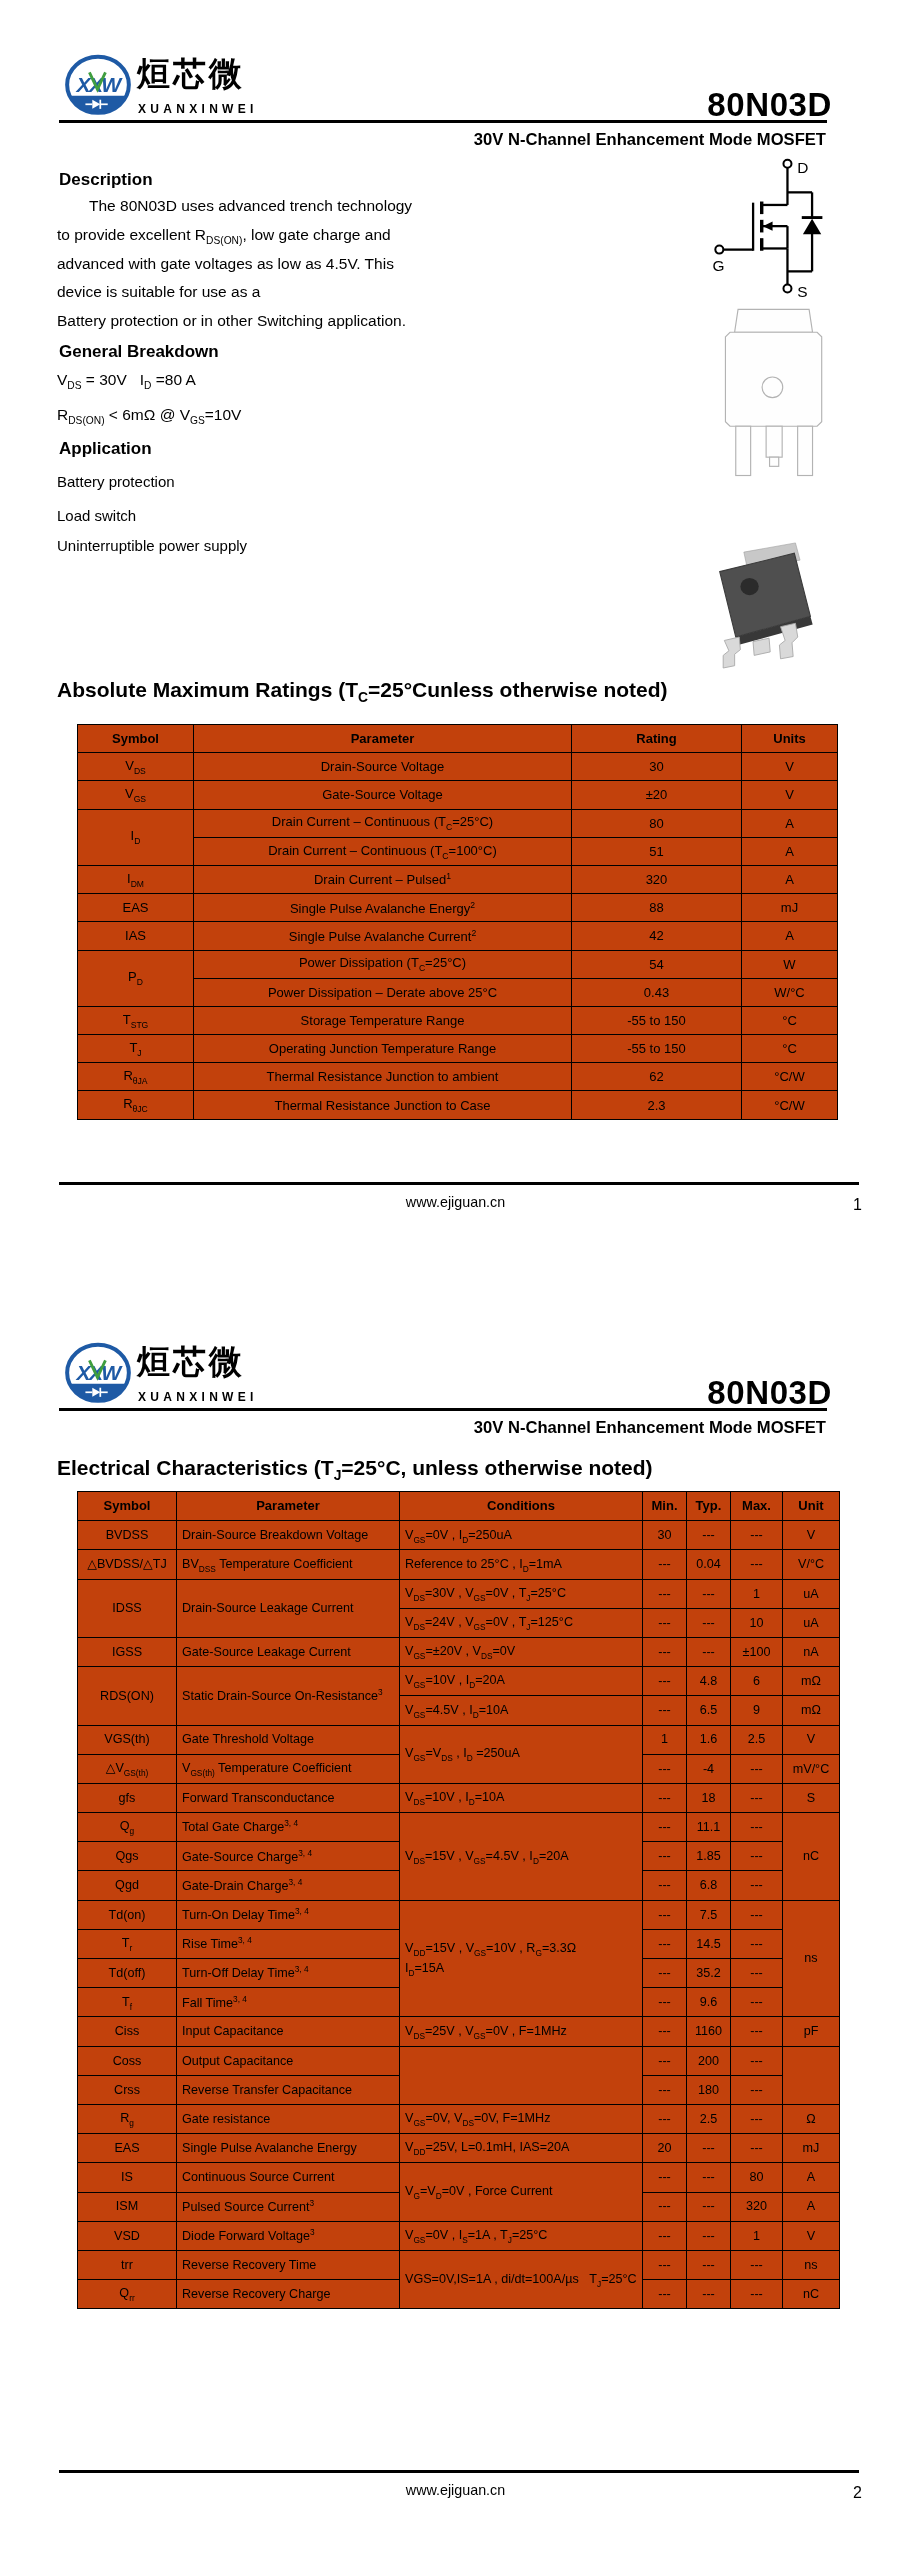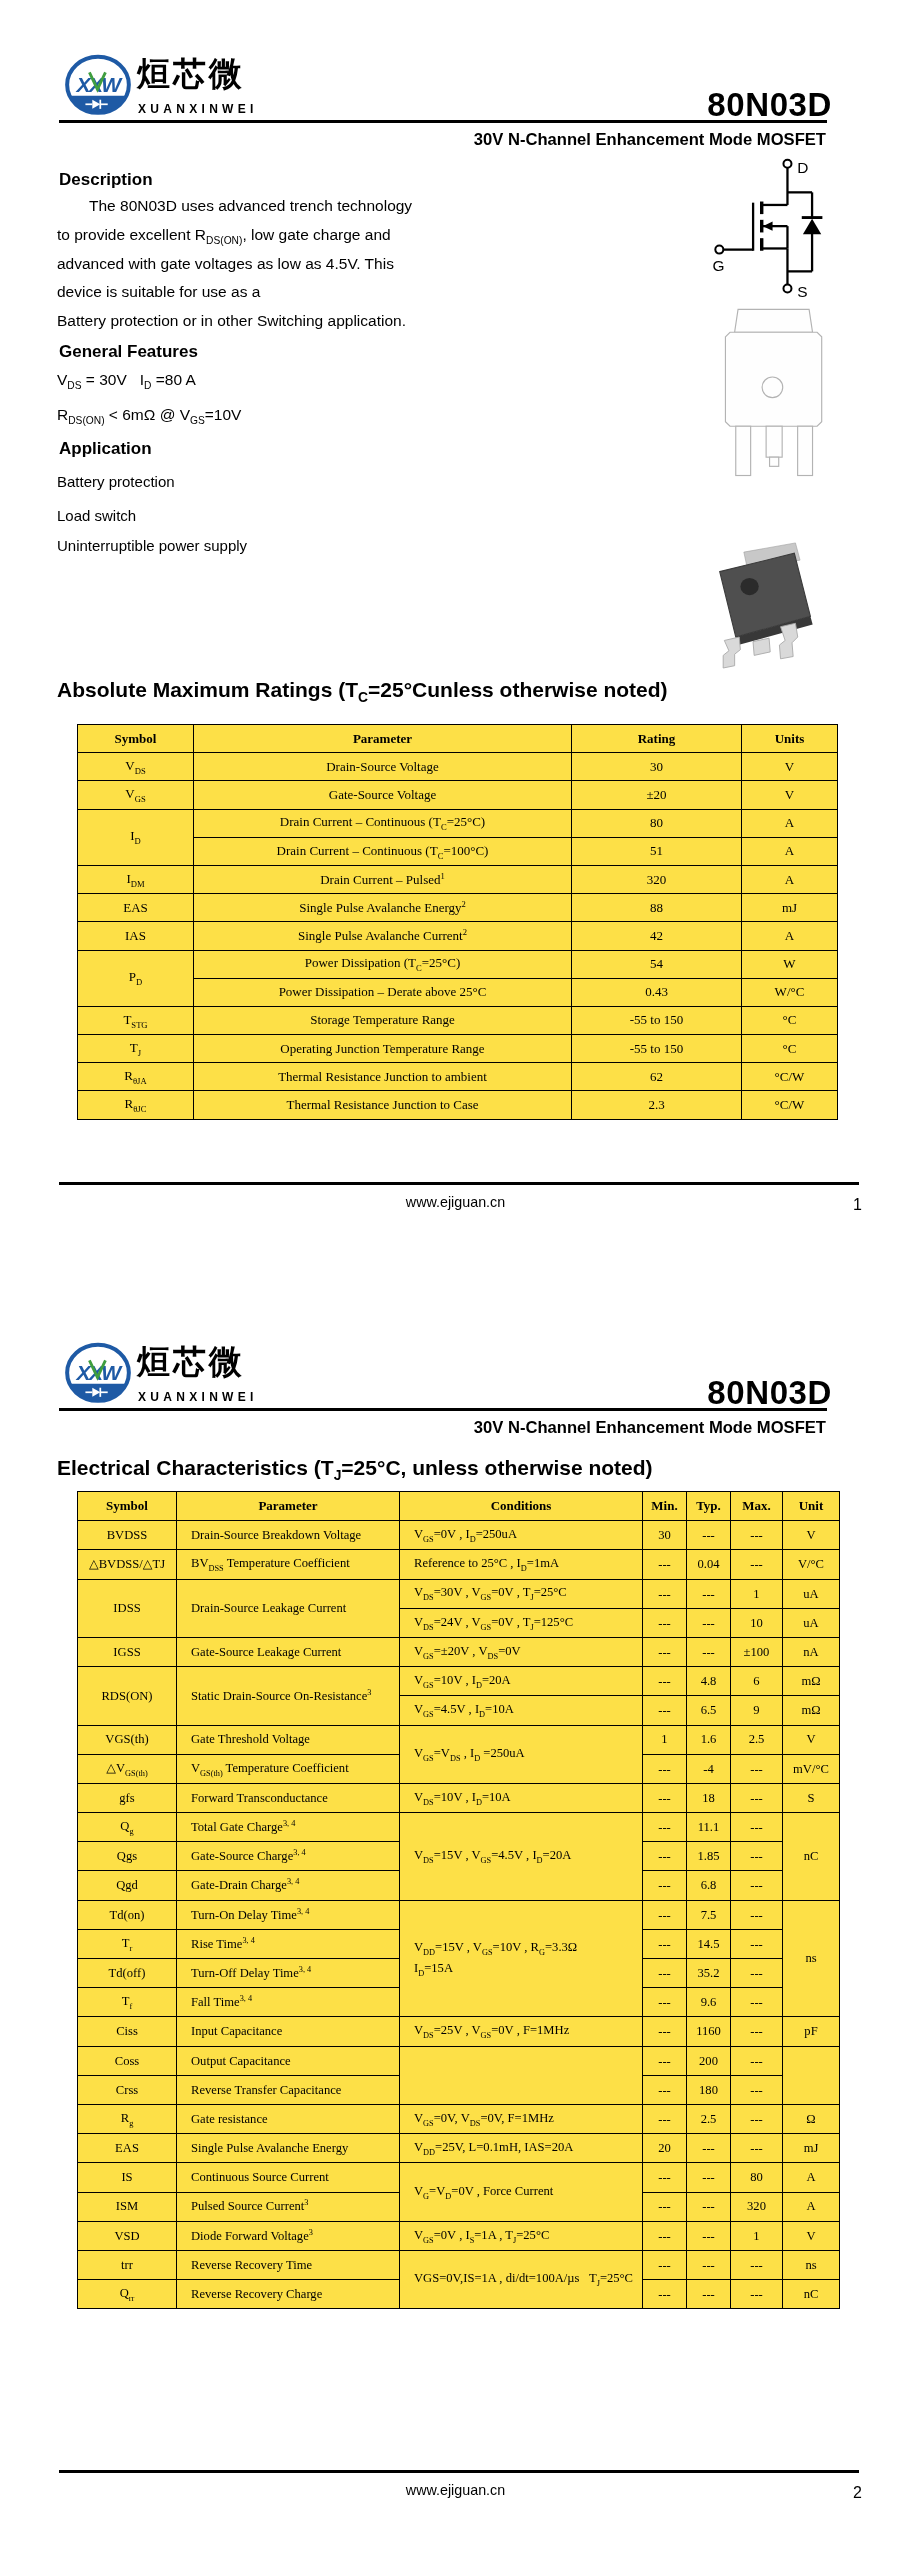--- a/index.html
+++ b/index.html
@@ -9,28 +9,28 @@
   #page1{top:0;} #page2{top:1288px;}
   .abs{position:absolute;}
   .head-rule{position:absolute;left:59px;right:84px;top:120px;height:2.9px;background:#000;}
   .part-title{position:absolute;right:79px;top:86px;font-size:33px;font-weight:bold;letter-spacing:0.6px;}
   .subtitle{position:absolute;right:85px;top:130px;font-size:16.6px;font-weight:bold;}
   .brand-cn{position:absolute;left:137px;top:57px;font-size:33px;font-weight:900;letter-spacing:2.9px;line-height:1;}
   .brand-en{position:absolute;left:138px;top:102px;font-size:12px;font-weight:bold;letter-spacing:4.3px;}
   .sec-title{position:absolute;left:59px;font-size:17px;font-weight:bold;}
   .body-line{position:absolute;left:57px;width:465px;font-size:15.5px;}
   .small-title{position:absolute;left:57px;font-size:21px;font-weight:bold;}
-  table{border-collapse:collapse;table-layout:fixed;background:#fde047;font-family:Liberation Serif, serif;}
+  table{border-collapse:collapse;table-layout:fixed;background:#c2410c;}
   .t1{position:absolute;left:77px;top:724px;width:759px;}
   .t2{position:absolute;left:77px;top:203px;width:760px;}
   .t1 td,.t1 th,.t2 td,.t2 th{border:1.7px solid #000;text-align:center;vertical-align:middle;padding:0.6px 2.9px;overflow:hidden;}
   .t1 td,.t1 th{height:26px;font-size:13px;}
   .t2 td,.t2 th{height:27px;font-size:12.6px;line-height:1.45;}
   .t1 th,.t2 th{font-weight:bold;font-size:13px;}
-  td.left,th.left{text-align:left;padding-left:14px;}
+  td.left,th.left{text-align:left;padding-left:5px;}
   sub{font-size:66%;} sup{font-size:66%;}
   .footer-line{position:absolute;left:59px;right:52px;top:1182px;height:2.9px;background:#000;}
   .footer-site{position:absolute;left:0;right:0;top:1194px;text-align:center;font-size:14.3px;}
   .page-num{position:absolute;right:49px;top:1196px;font-size:16px;}
   svg text{font-family:"Liberation Sans","DejaVu Sans",sans-serif;}
 </style>
 </head>
 <body>
 
 <div class="doc">
@@ -56,21 +56,21 @@
     <div class="head-rule"></div>
     <div class="subtitle">30V N-Channel Enhancement Mode MOSFET</div>
 
     <div class="sec-title" style="top:170px;">Description</div>
     <div class="body-line" style="top:197px;padding-left:32px;">The 80N03D uses advanced trench technology</div>
     <div class="body-line" style="top:226px;">to provide excellent R<sub>DS(ON)</sub>, low gate charge and</div>
     <div class="body-line" style="top:255px;">advanced with gate voltages as low as 4.5V. This</div>
     <div class="body-line" style="top:283px;">device is suitable for use as a</div>
     <div class="body-line" style="top:312px;">Battery protection or in other Switching application.</div>
 
-    <div class="sec-title" style="top:342px;">General Features</div>
+    <div class="sec-title" style="top:342px;">General Breakdown</div>
     <div class="body-line" style="top:371px;">V<sub>DS</sub> = 30V&nbsp;&nbsp;&nbsp;I<sub>D</sub> =80 A</div>
     <div class="body-line" style="top:406px;">R<sub>DS(ON)</sub> &lt; 6mΩ @ V<sub>GS</sub>=10V</div>
 
     <div class="sec-title" style="top:439px;">Application</div>
     <div class="body-line" style="top:473px;font-size:15px;">Battery protection</div>
     <div class="body-line" style="top:507px;font-size:15px;">Load switch</div>
     <div class="body-line" style="top:537px;font-size:15px;">Uninterruptible power supply</div>
 
     <svg class="abs" style="left:711px;top:158px;" width="122" height="142" viewBox="0 0 212 248">
       <g stroke="#000" stroke-width="4" fill="none">

